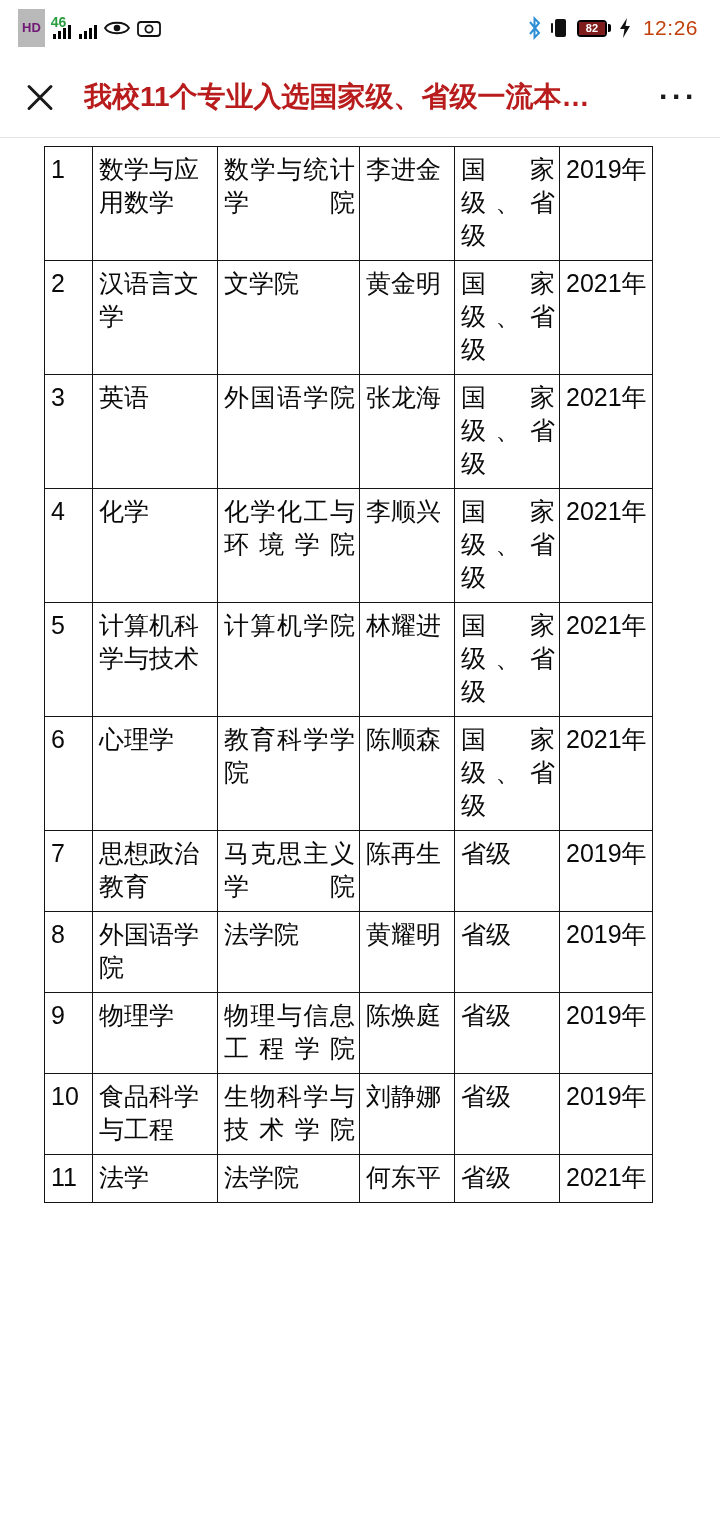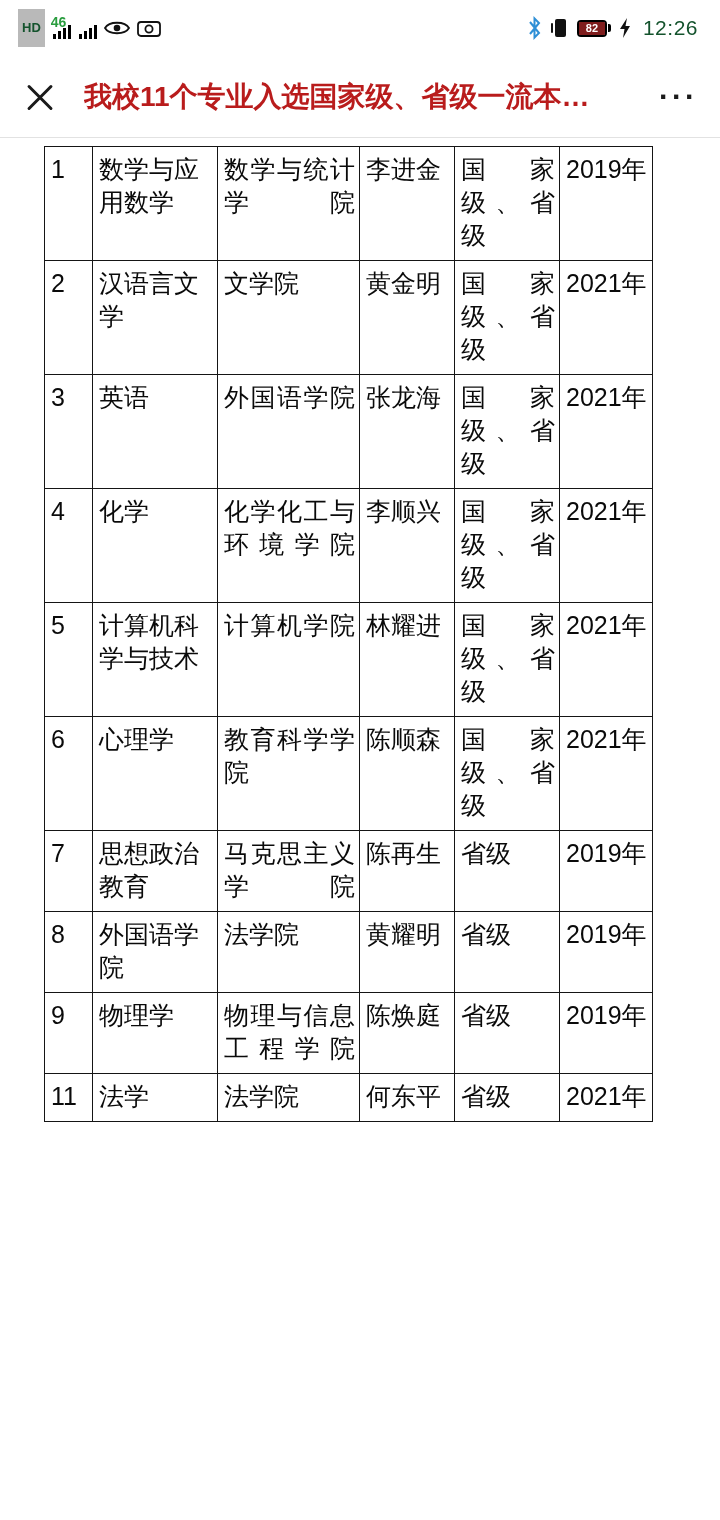--- a/index.html
+++ b/index.html
@@ -26,21 +26,21 @@
     background: #ffffff;
     color: #000;
   }
   .status-left, .status-right {
     display: flex;
     align-items: center;
     gap: 7px;
   }
   .hd-badge {
     background: #b9b9b9;
-    color: #14532d;
+    color: #701a75;
     font-size: 13px;
     font-weight: bold;
     border-radius: 0;
     padding: 12px 4px;
     line-height: 14px;
   }
   .sig-wrap {
     position: relative;
     display: flex;
     align-items: flex-end;
@@ -97,21 +97,21 @@
   }
   .batt-cap {
     width: 3px;
     height: 8px;
     background: #000;
     border-radius: 0 2px 2px 0;
     margin-left: 1px;
   }
   .clock {
     font-size: 21px;
-    color: #14532d;
+    color: #c2410c;
     margin-left: 4px;
     letter-spacing: 0.5px;
   }
 
   
   .title-bar {
     height: 82px;
     display: flex;
     align-items: center;
     padding: 0 22px 0 20px;
@@ -341,20 +341,28 @@
         </tr>
         <tr>
           <td>9</td>
           <td>物理学</td>
           <td class="just">物理与信息工程学院</td>
           <td>陈焕庭</td>
           <td>省级</td>
           <td>2019年</td>
         </tr>
         <tr>
+          <td>10</td>
+          <td>食品科学与工程</td>
+          <td class="just">生物科学与技术学院</td>
+          <td>刘静娜</td>
+          <td>省级</td>
+          <td>2019年</td>
+        </tr>
+        <tr>
           <td>11</td>
           <td>法学</td>
           <td>法学院</td>
           <td>何东平</td>
           <td>省级</td>
           <td>2021年</td>
         </tr>
       </tbody>
   </table>
 </div>

